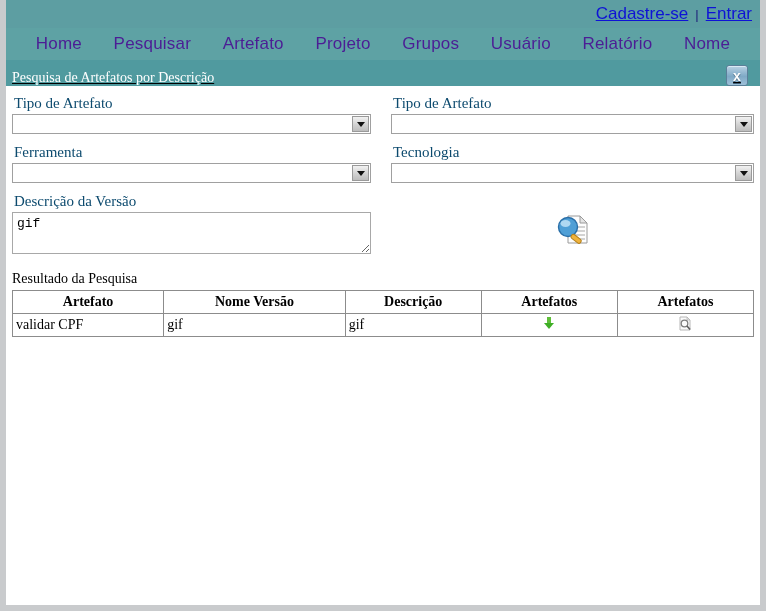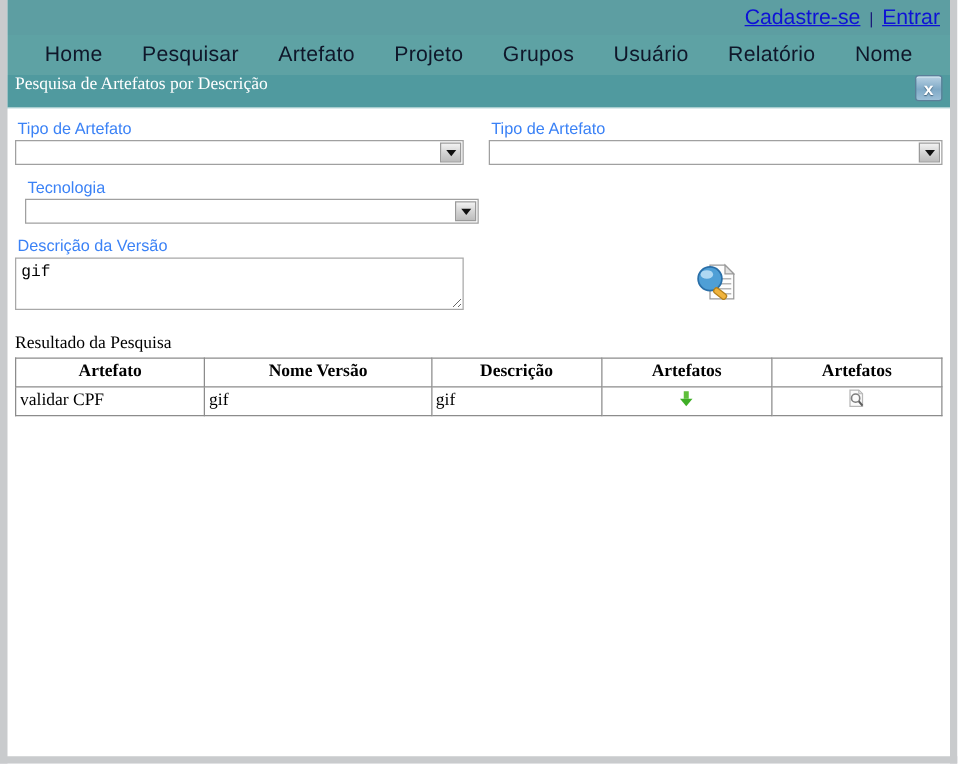--- a/index.html
+++ b/index.html
@@ -50,38 +50,39 @@
   .navbar {
     height: 32px;
     background: #5ea2a4;
     display: flex;
     align-items: center;
     justify-content: space-around;
     padding: 0 14px;
     box-sizing: border-box;
   }
   .navbar .nav-item {
-    color: #0f172a;
+    color: #4c1d95;
     font-family: "Liberation Sans", sans-serif;
     font-size: 17px;
     letter-spacing: 0.2px;
     white-space: nowrap;
     cursor: pointer;
   }
   
   .panel-title {
     height: 27px;
     background: #509a9f;
     display: flex;
-    align-items: flex-start;
+    align-items: flex-end;
     justify-content: space-between;
     padding-left: 6px;
-    padding-right: 6px;
+    padding-right: 12px;
     box-sizing: border-box;
     border-bottom: 1px solid #ffffff;
+    text-decoration: underline;
   }
   .panel-title .ptxt {
     color: #ffffff;
     font-family: "Liberation Serif", serif;
     font-size: 14px;
   }
   .close-btn {
     width: 22px;
     height: 21px;
     border-radius: 3px;
@@ -109,23 +110,23 @@
   .grid {
     display: flex;
   }
   .col {
     width: 50%;
     box-sizing: border-box;
   }
   .col.left { padding-right: 12px; }
   .col.right { padding-left: 8px; }
   .fld-label {
-    font-family: Liberation Sans, sans-serif;
-    font-size: 13px;
-    color: #3b82f6;
+    font-family: Liberation Serif, serif;
+    font-size: 15px;
+    color: #0c4a6e;
     margin: 0 0 2px 2px;
   }
   .row-gap { height: 10px; }
   .sel {
     position: relative;
     height: 20px;
     border: 1px solid #a0a0a0;
     background: #ffffff;
     box-sizing: border-box;
     cursor: pointer;
@@ -245,20 +246,28 @@
           <div class="arrowbox">
               <div class="tri"></div>
             </div>
         </div>
       </div>
     </div>
 
     <div class="row-gap"></div>
 
     <div class="grid">
+      <div class="col left">
+        <div class="fld-label">Ferramenta</div>
+        <div class="sel">
+          <div class="arrowbox">
+              <div class="tri"></div>
+            </div>
+        </div>
+      </div>
       <div class="col right">
         <div class="fld-label">Tecnologia</div>
         <div class="sel">
           <div class="arrowbox">
               <div class="tri"></div>
             </div>
         </div>
       </div>
     </div>
 

